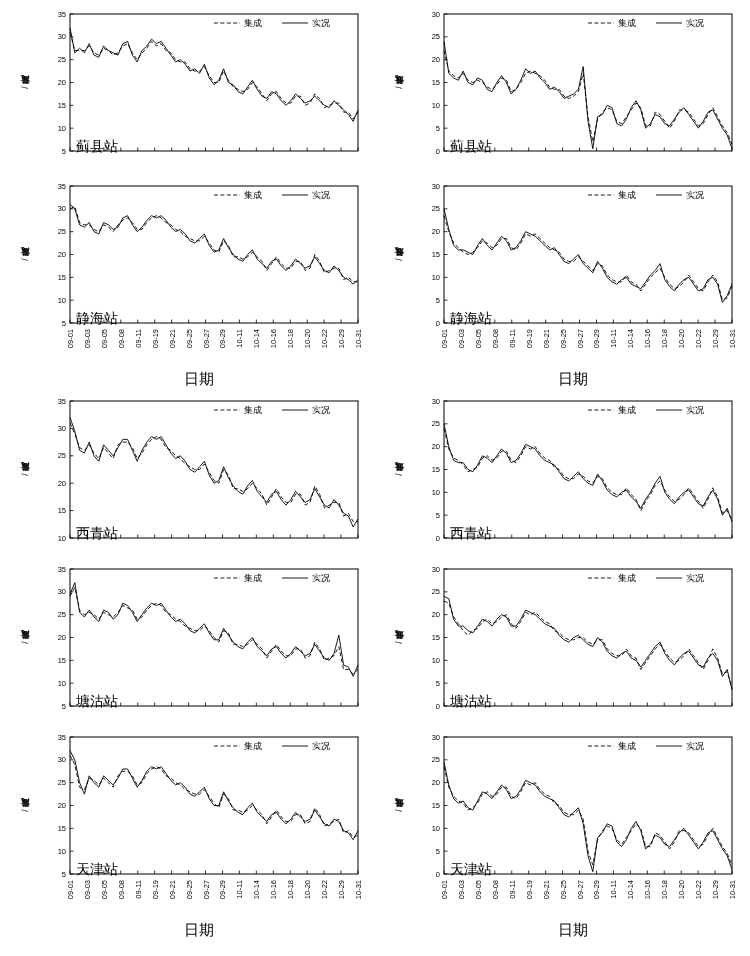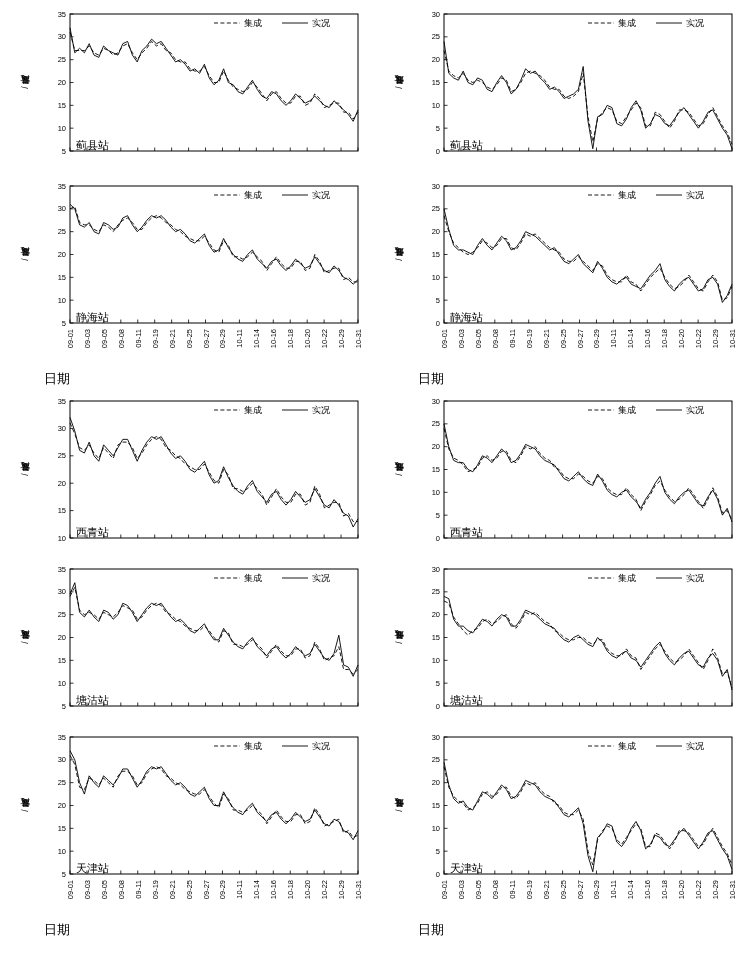--- a/index.html
+++ b/index.html
@@ -6,22 +6,22 @@
   body{width:750px;height:956px;font-family:"Liberation Sans",sans-serif;color:#000;}
   .page{position:relative;width:750px;height:956px;}
   .panel{position:absolute;}
   .ylabel{
     position:absolute;left:0;top:0;width:14px;
     writing-mode:vertical-rl;text-orientation:mixed;
     transform:rotate(180deg);
     font-size:8.5px;letter-spacing:0px;white-space:nowrap;
     display:flex;align-items:center;justify-content:center;
   }
-  .xlabel{position:absolute;font-size:13px;text-align:left;}
-  .station{position:absolute;font-size:11px;white-space:nowrap;}
+  .xlabel{position:absolute;font-size:15px;text-align:center;}
+  .station{position:absolute;font-size:14px;white-space:nowrap;}
   svg{display:block;}
   .axisline{stroke:#000;stroke-width:1;fill:none;}
   .tick{stroke:#000;stroke-width:0.8;}
   .ticktext{font-size:7.5px;font-family:"Liberation Sans",sans-serif;fill:#000;}
   .xticktext{font-size:7.5px;font-family:"Liberation Sans",sans-serif;fill:#000;}
   .serie-obs{fill:none;stroke:#000;stroke-width:0.9;}
   .serie-ens{fill:none;stroke:#000;stroke-width:0.9;stroke-dasharray:4 2.4;}
   .legend-text{font-size:9px;font-family:"Liberation Sans",sans-serif;fill:#000;}
 </style>
 </head>

